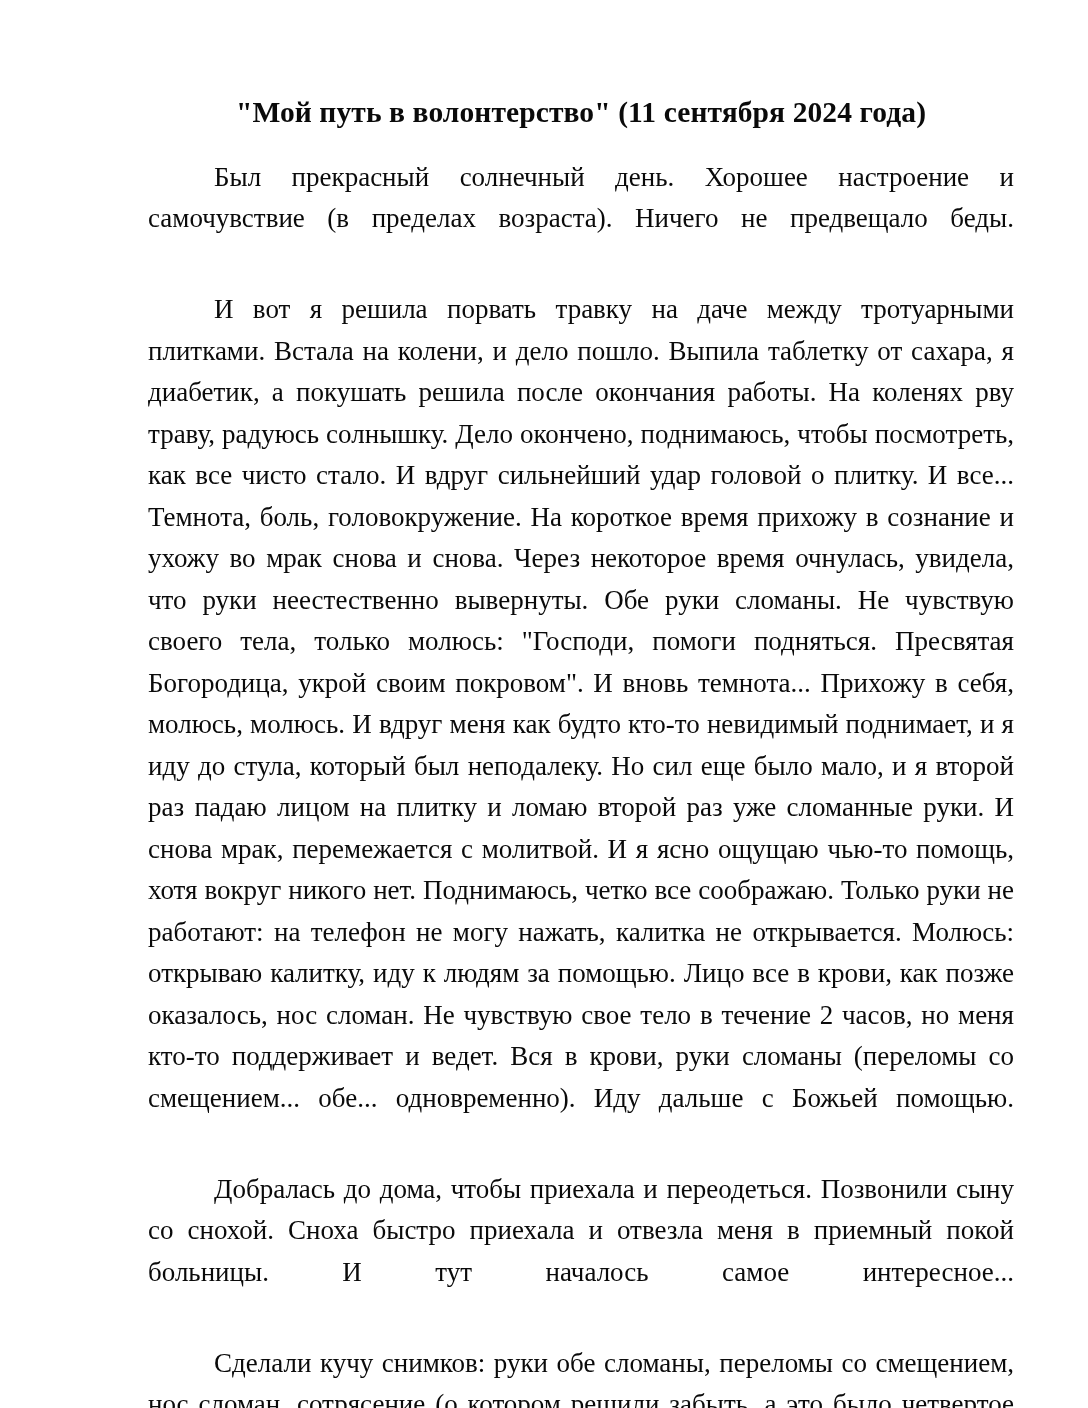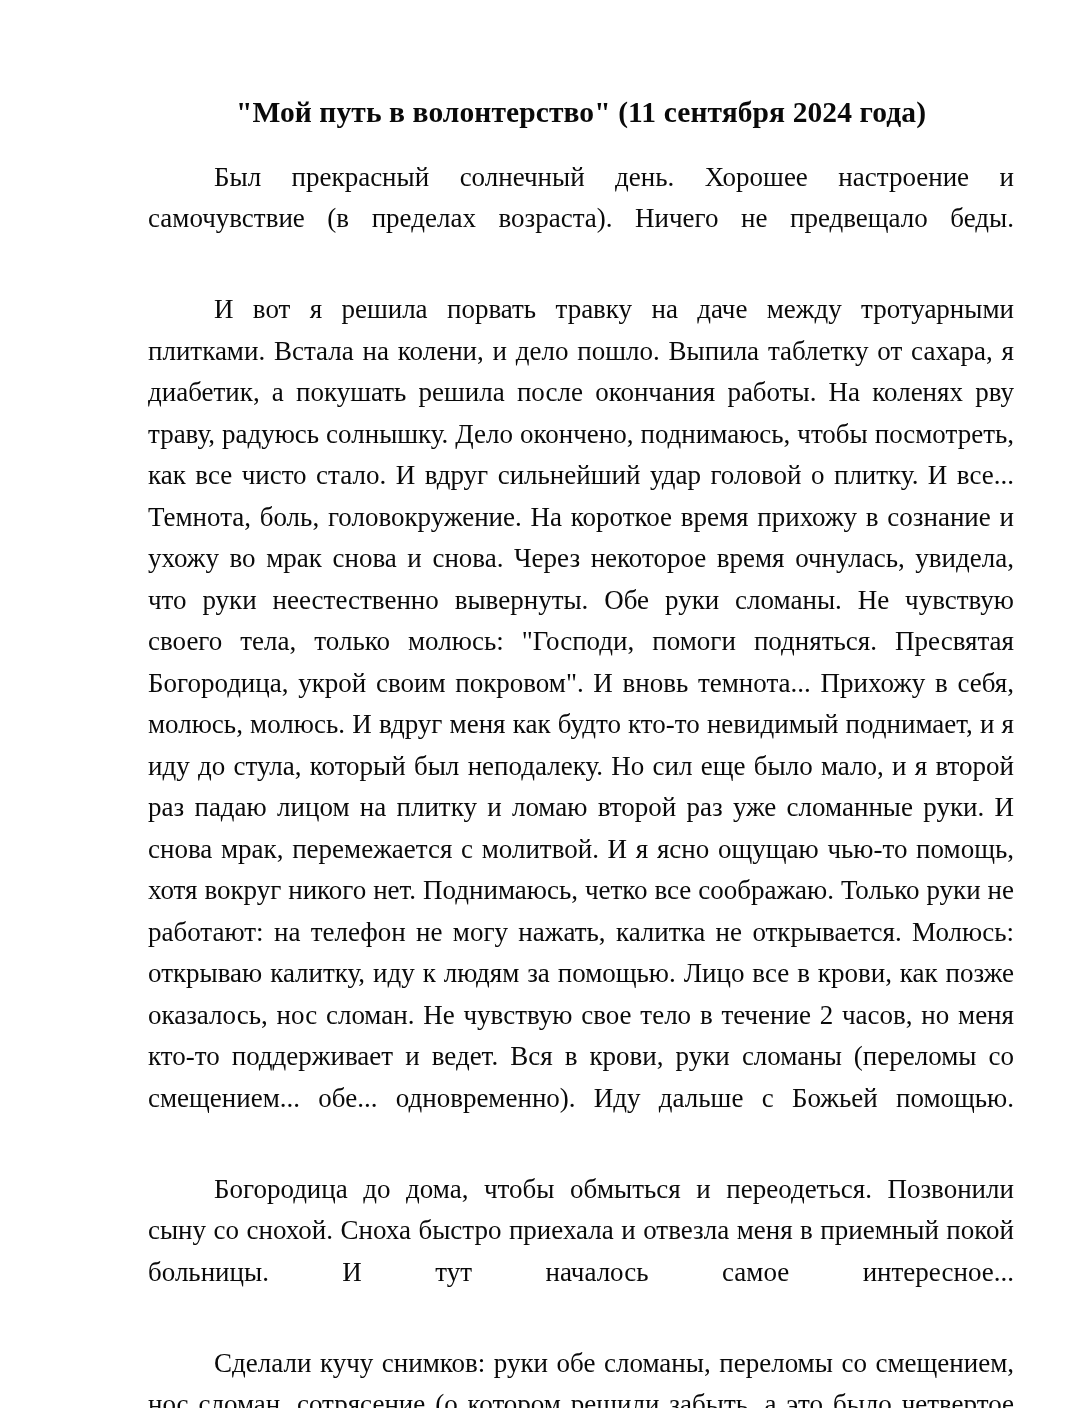--- a/index.html
+++ b/index.html
@@ -66,18 +66,18 @@
 
 <div class="page">
   <div class="content">
 
     <h1 class="doc-title">"Мой путь в волонтерство" (11 сентября 2024 года)</h1>
 
     <p class="para first-body">Был прекрасный солнечный день. Хорошее настроение и самочувствие (в пределах возраста). Ничего не предвещало беды.</p>
 
     <p class="para gap">И вот я решила порвать травку на даче между тротуарными плитками. Встала на колени, и дело пошло. Выпила таблетку от сахара, я диабетик, а покушать решила после окончания работы. На коленях рву траву, радуюсь солнышку. Дело окончено, поднимаюсь, чтобы посмотреть, как все чисто стало. И вдруг сильнейший удар головой о плитку. И все... Темнота, боль, головокружение. На короткое время прихожу в сознание и ухожу во мрак снова и снова. Через некоторое время очнулась, увидела, что руки неестественно вывернуты. Обе руки сломаны. Не чувствую своего тела, только молюсь: "Господи, помоги подняться. Пресвятая Богородица, укрой своим покровом". И вновь темнота... Прихожу в себя, молюсь, молюсь. И вдруг меня как будто кто-то невидимый поднимает, и я иду до стула, который был неподалеку. Но сил еще было мало, и я второй раз падаю лицом на плитку и ломаю второй раз уже сломанные руки. И снова мрак, перемежается с молитвой. И я ясно ощущаю чью-то помощь, хотя вокруг никого нет. Поднимаюсь, четко все соображаю. Только руки не работают: на телефон не могу нажать, калитка не открывается. Молюсь: открываю калитку, иду к людям за помощью. Лицо все в крови, как позже оказалось, нос сломан. Не чувствую свое тело в течение 2 часов, но меня кто-то поддерживает и ведет. Вся в крови, руки сломаны (переломы со смещением... обе... одновременно). Иду дальше с Божьей помощью.</p>
 
-    <p class="para gap">Богородица до дома, чтобы обмыться и переодеться. Позвонили сыну со снохой. Сноха быстро приехала и отвезла меня в приемный покой больницы. И тут началось самое интересное...</p>
+    <p class="para gap">Добралась до дома, чтобы приехала и переодеться. Позвонили сыну со снохой. Сноха быстро приехала и отвезла меня в приемный покой больницы. И тут началось самое интересное...</p>
 
     <p class="para gap">Сделали кучу снимков: руки обе сломаны, переломы со смещением, нос сломан, сотрясение (о котором решили забыть, а это было четвертое сотрясение). Жалобы были на боль в сердце (у меня уже был инфаркт), посчитали это незначительной информацией.</p>
 
   </div>
 </div>
 
 </body></html>

